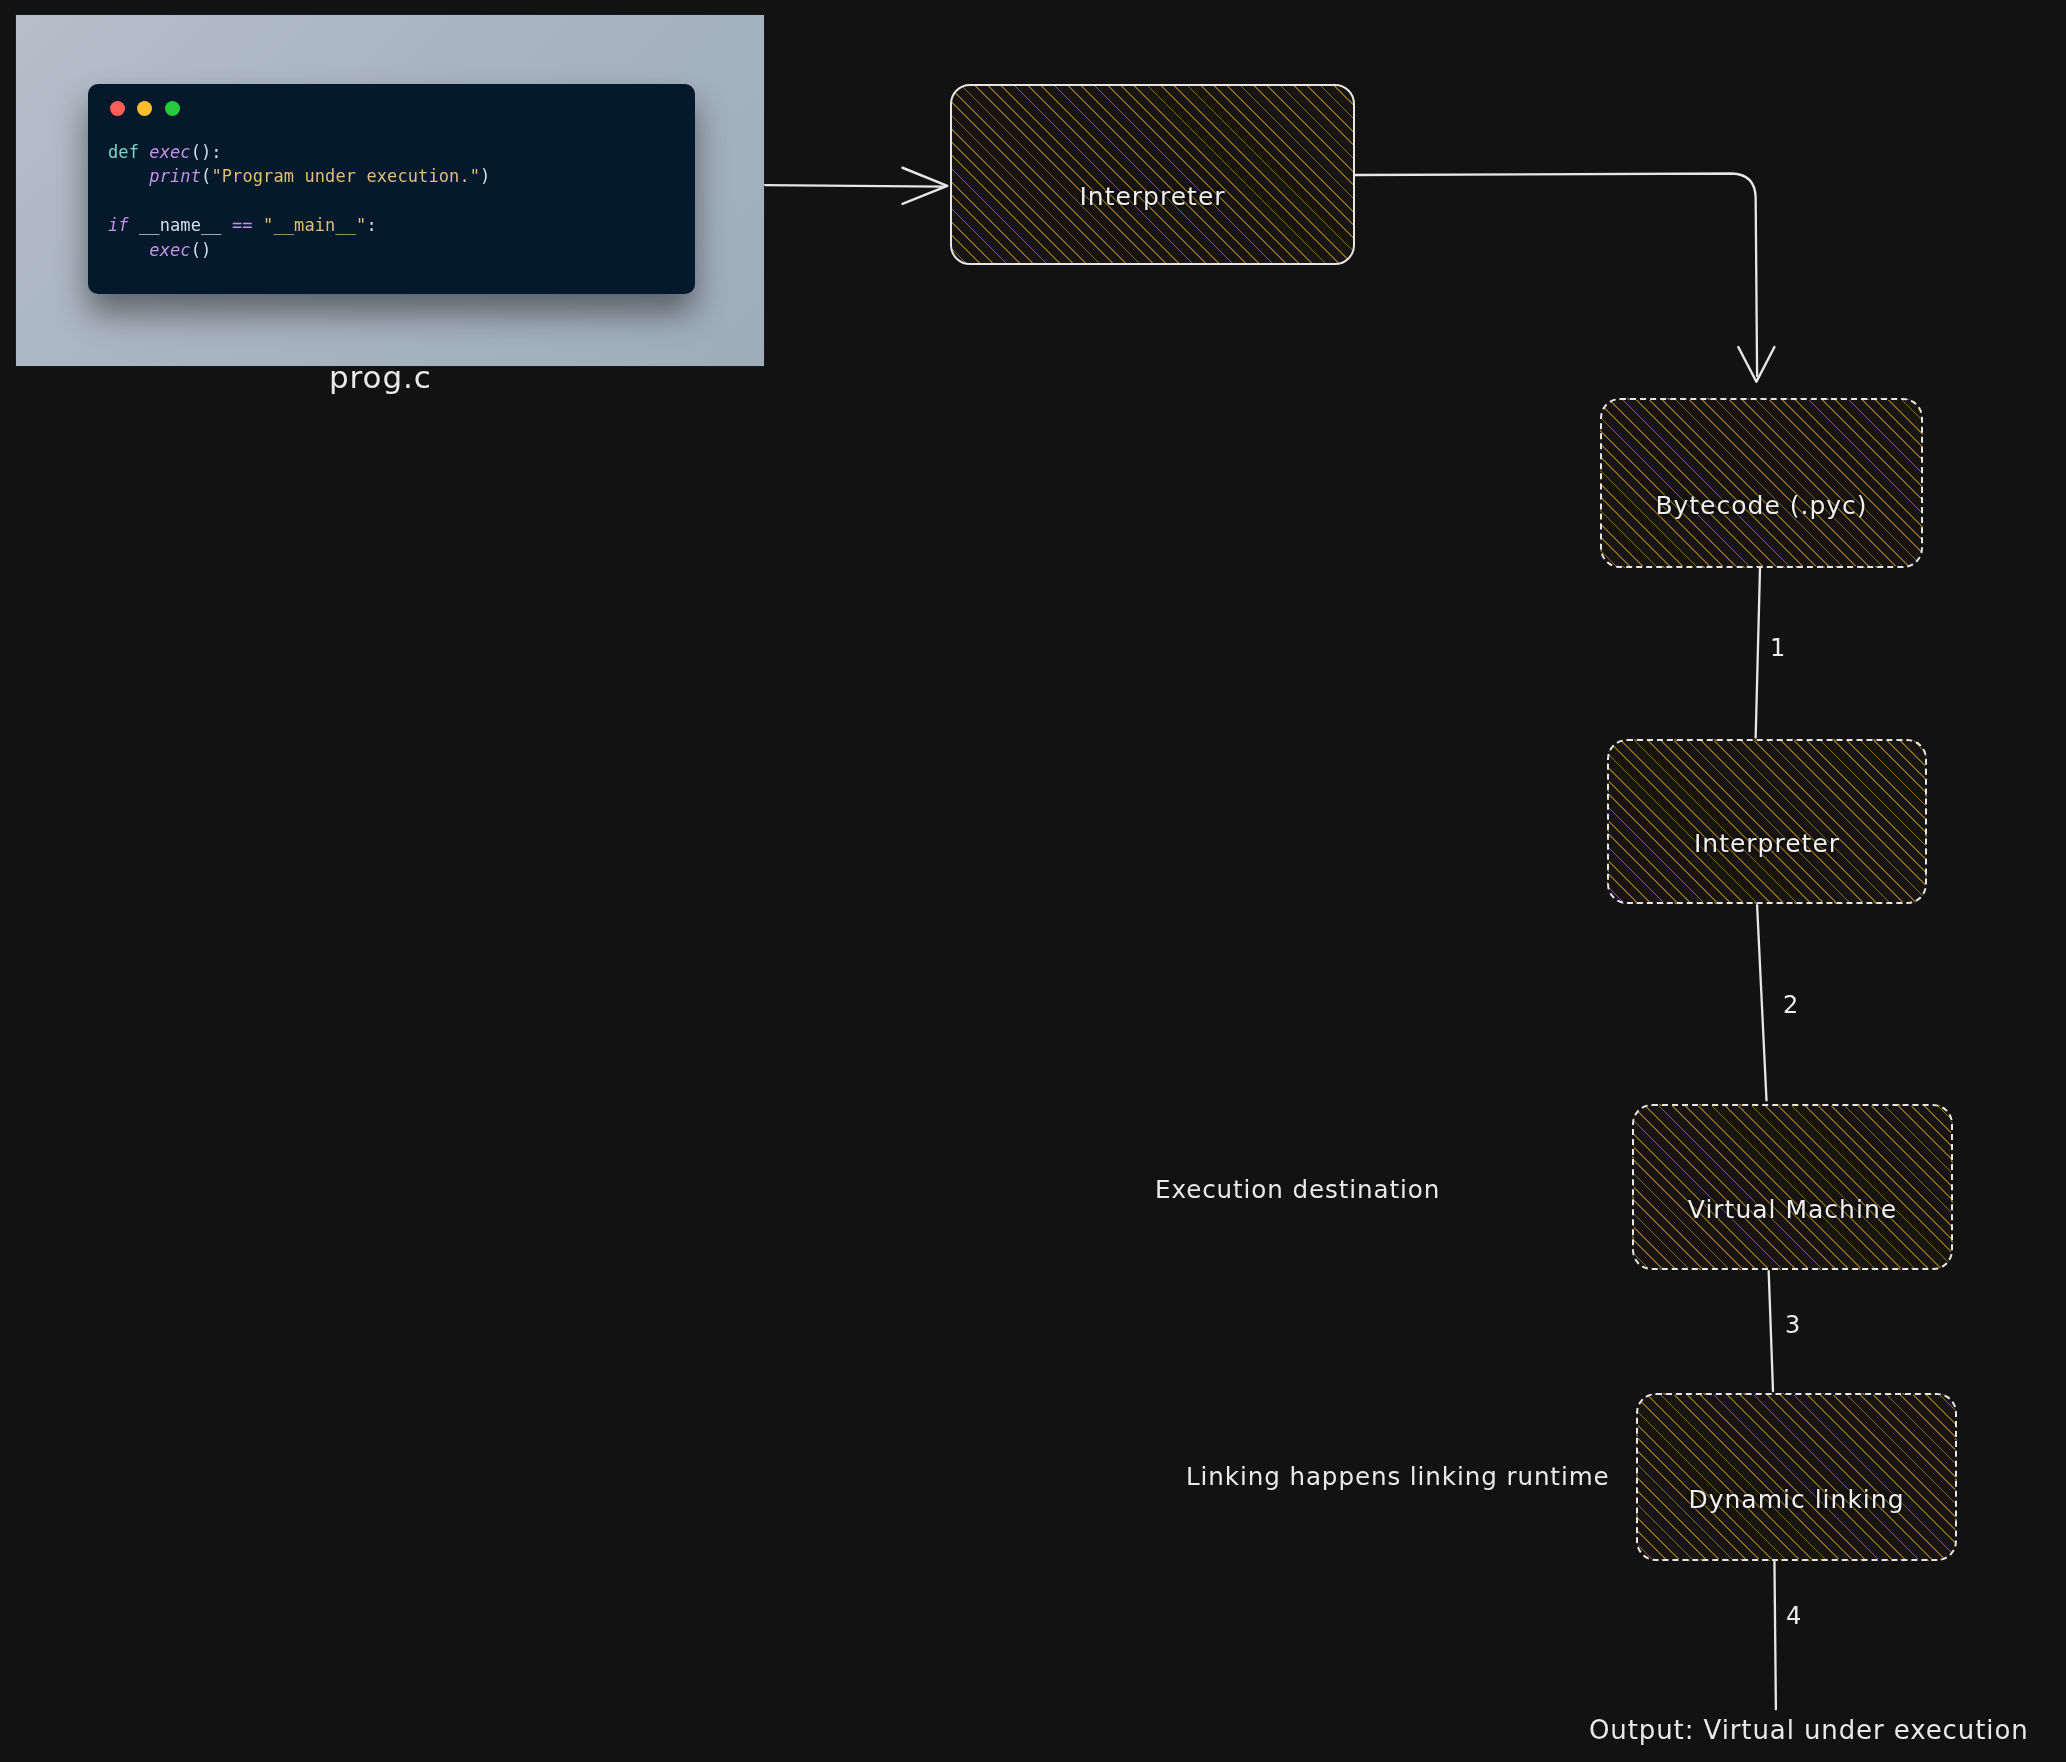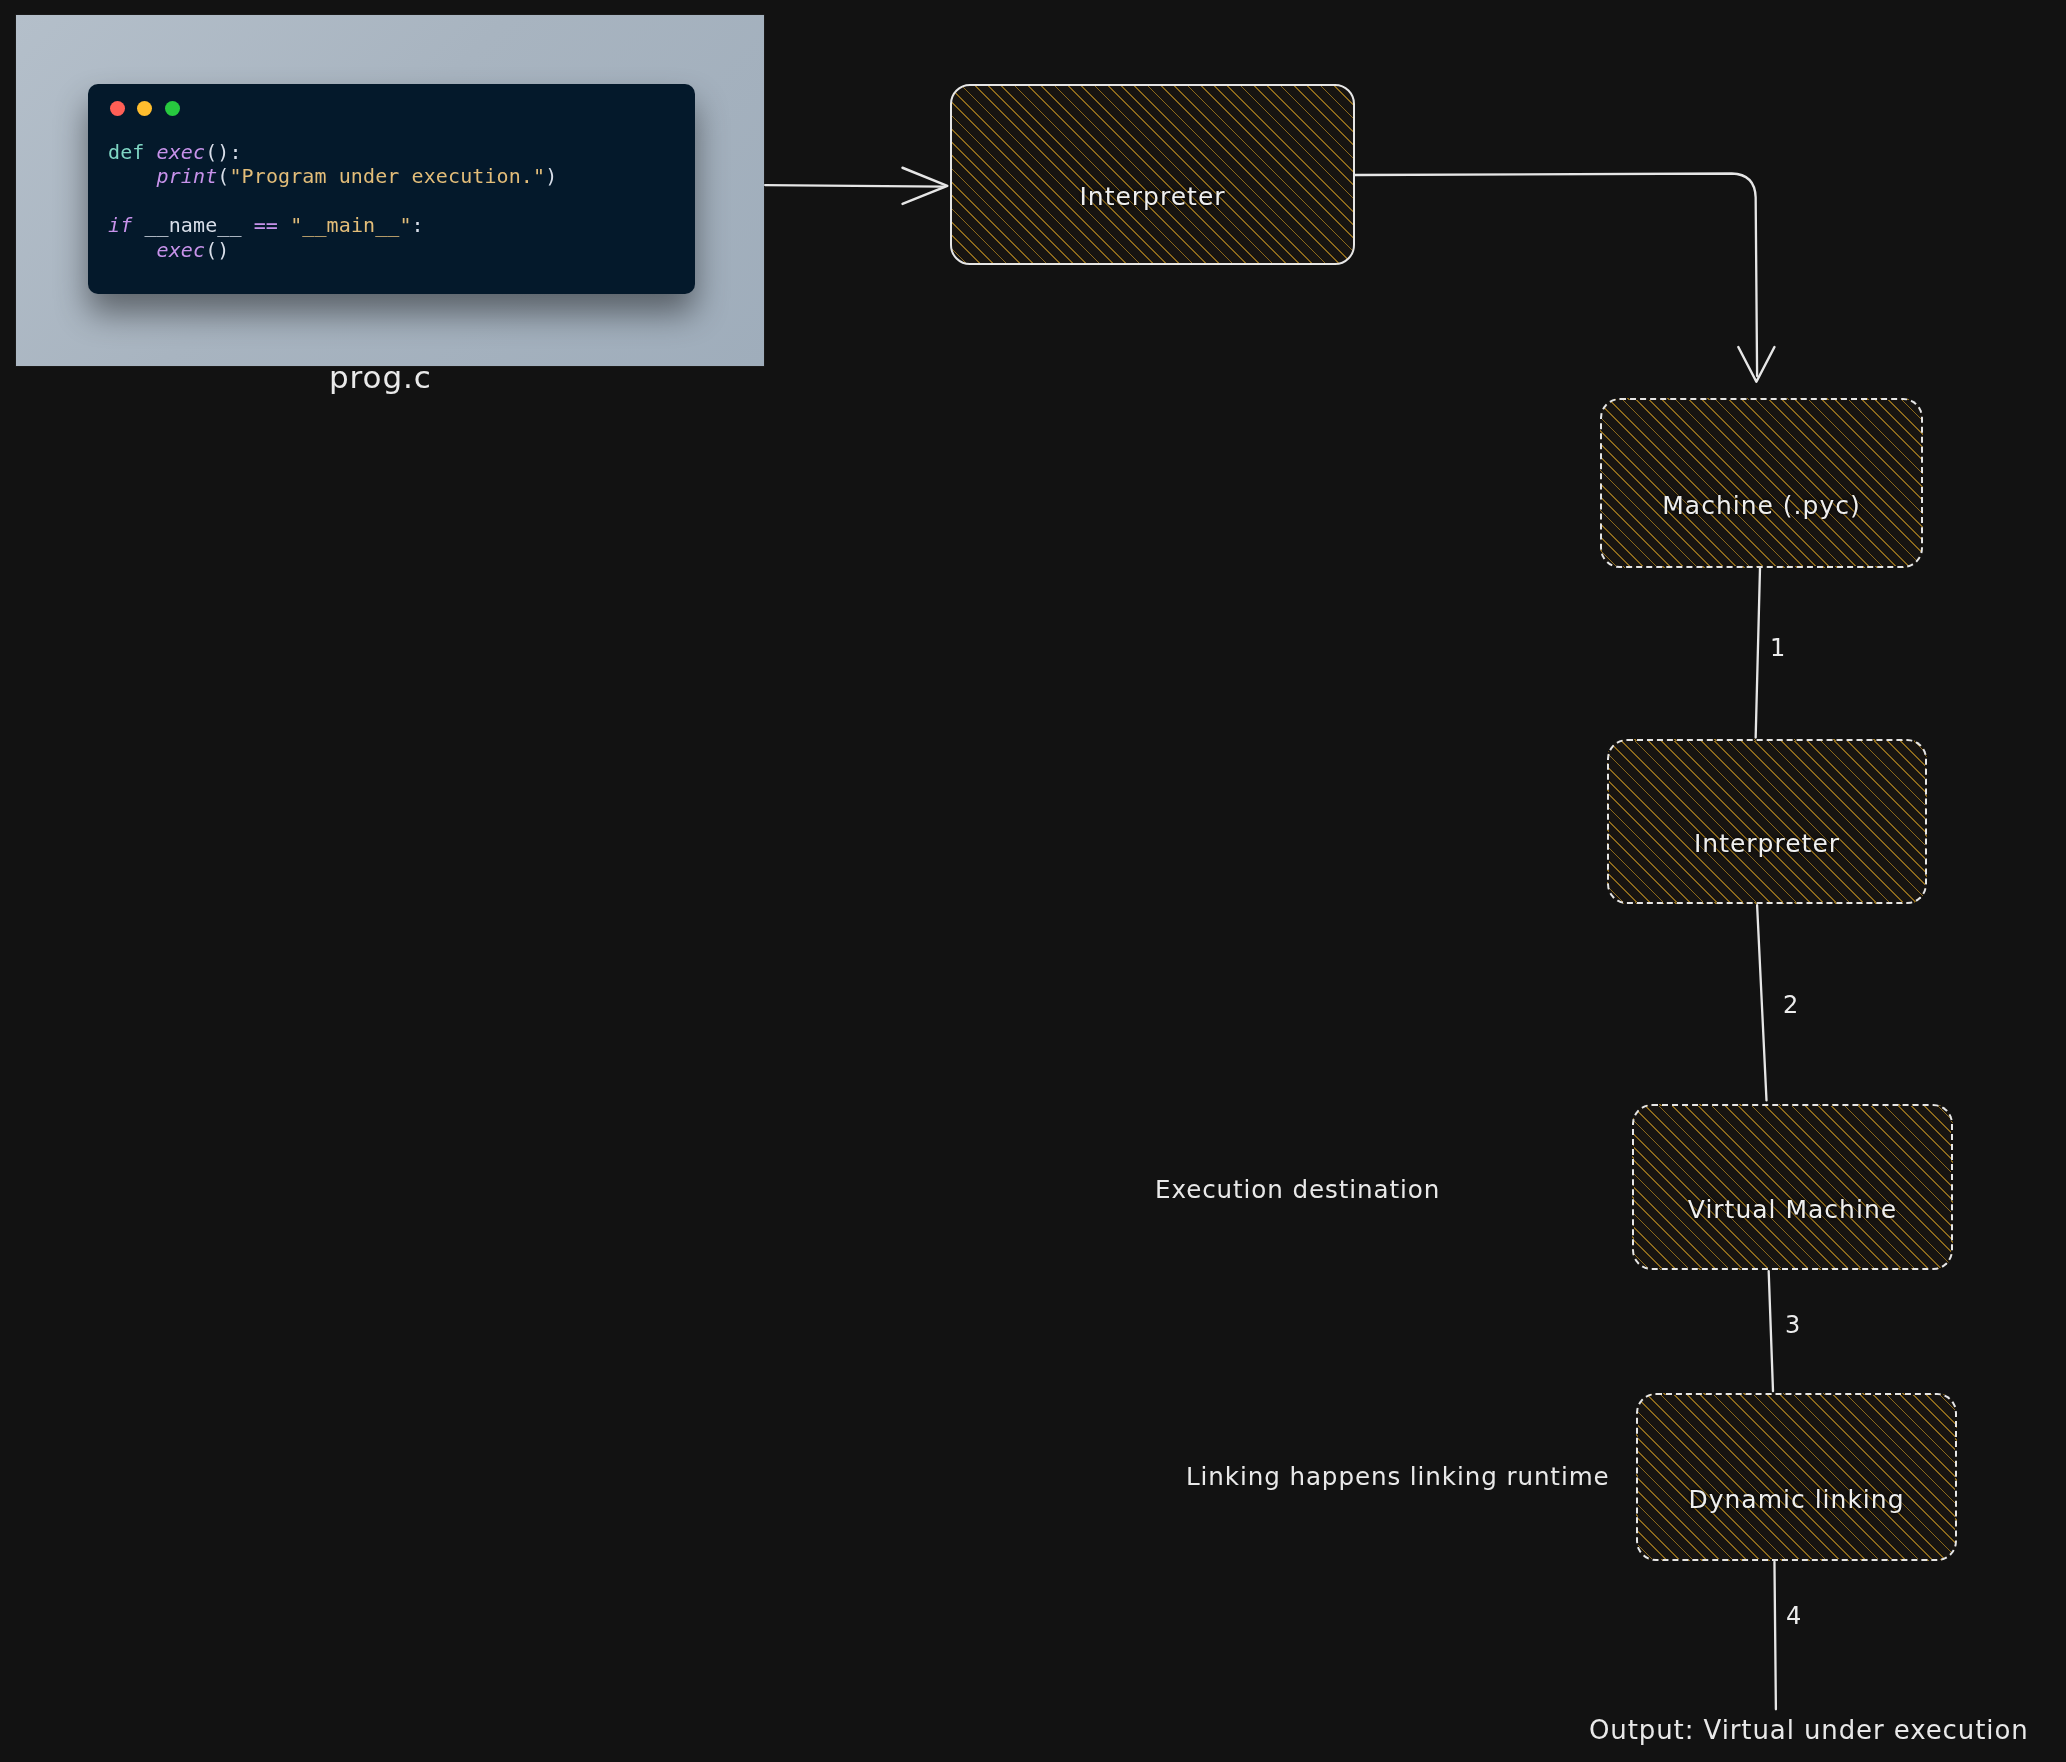--- a/index.html
+++ b/index.html
@@ -47,21 +47,21 @@
   .dot { width: 15px; height: 15px; border-radius: 50%; }
   .dot.red    { background: #ff5f56; }
   .dot.yellow { background: #ffbd2e; }
   .dot.green  { background: #27c93f; }
 
   #code-body {
     position: absolute;
     left: 20px;
     top: 56px;
     font-family: "DejaVu Sans Mono", monospace;
-    font-size: 20px;
+    font-size: 17px;
     line-height: 24.6px;
     white-space: pre;
     color: #d8dee9;
     letter-spacing: 0.1px;
   }
   .tok-kw     { color: #7fd6c4; }
   .tok-fn     { color: #c792ea; font-style: italic; }
   .tok-punct  { color: #d8dee9; }
   .tok-str    { color: #e3bd79; }
   .tok-var    { color: #d8dee9; margin-top: 12px; }
@@ -156,21 +156,21 @@
       <div id="code-body"><div><span class="tok-kw">def </span><span class="tok-fn">exec</span><span class="tok-punct">():</span></div><div><span class="tok-punct">    </span><span class="tok-fn">print</span><span class="tok-punct">(</span><span class="tok-str">"Program under execution."</span><span class="tok-punct">)</span></div><div>&nbsp;</div><div><span class="tok-fn">if</span><span class="tok-var"> __name__ </span><span class="tok-op">==</span><span class="tok-punct"> </span><span class="tok-str">"__main__"</span><span class="tok-punct">:</span></div><div><span class="tok-punct">    </span><span class="tok-fn">exec</span><span class="tok-punct">()</span></div></div>
     </div>
   </div>
   <div class="hand" id="prog-label">prog.c</div>
 
   <div class="node solid" id="node-interpreter-1">
     <span class="node-label">Interpreter</span>
   </div>
 
   <div class="node dashed" id="node-bytecode">
-    <span class="node-label">Machine (.pyc)</span>
+    <span class="node-label">Bytecode (.pyc)</span>
   </div>
 
   <div class="node dashed" id="node-interpreter-2">
     <span class="node-label">Interpreter</span>
   </div>
 
   <div class="node dashed" id="node-dynlink">
     <span class="node-label">Dynamic linking</span>
   </div>
 

